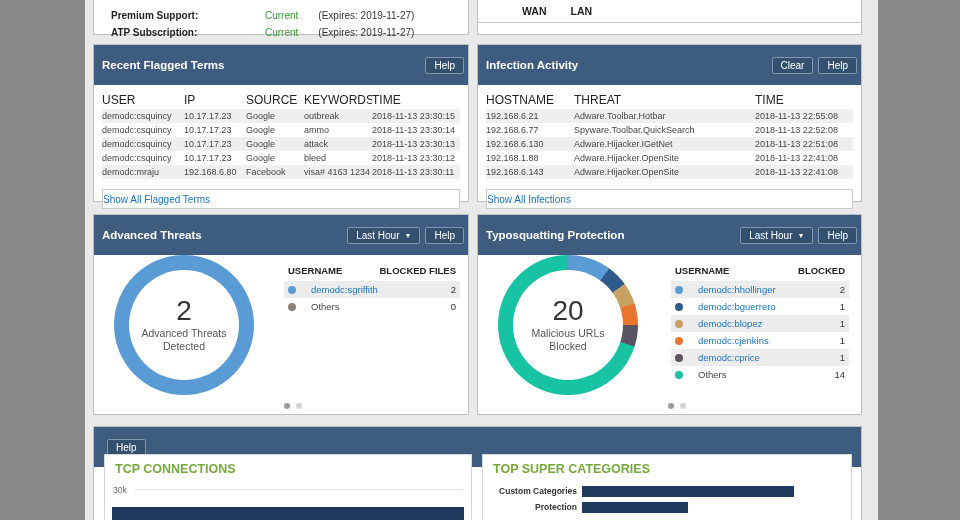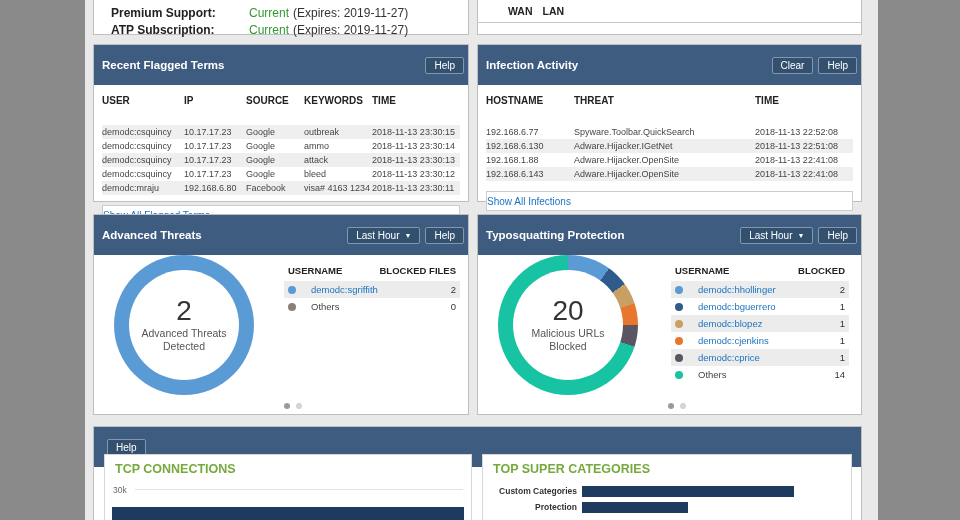--- a/index.html
+++ b/index.html
@@ -7,29 +7,29 @@
   body{font-family:"Liberation Sans",sans-serif;}
   .desktop{position:relative;width:960px;height:520px;background:#8a8a8a;overflow:hidden;}
   .page{position:absolute;left:85px;top:0;width:793px;height:520px;background:#e9e9e9;}
   .panel{position:absolute;background:#fff;border:1px solid #bfbfbf;}
   .panel-header{height:40px;background:#3e5c80;display:flex;align-items:center;padding:0 4px 0 8px;}
   .panel-title{flex:1;color:#fff;font-size:11.5px;font-weight:bold;white-space:nowrap;}
   .hbtn{background:#33506f;border:1px solid #8296ad;color:#fff;font-size:10px;height:17px;line-height:15px;padding:0 8px;margin-left:5px;border-radius:2px;cursor:pointer;font-family:inherit;display:flex;align-items:center;}
   .caret{font-size:7px;margin-left:5px;}
   
   .sub-rows{padding:13px 0 0 0;}
-  .sub-row{display:flex;height:17px;align-items:center;padding:0 17px;font-size:12px;}
+  .sub-row{display:flex;height:17px;align-items:flex-end;padding:0 17px;font-size:10px;gap:16px;}
   .sub-label{font-weight:bold;color:#222;width:138px;}
   .sub-status{color:#339933;margin-right:4px;}
   .sub-expires{color:#333;}
   
-  .tabs{margin-top:14px;display:flex;gap:10px;padding:0 0 0 30px;border-bottom:1px solid #c8c8c8;}
+  .tabs{margin-top:14px;display:flex;gap:24px;padding:0 0 0 44px;border-bottom:1px solid #c8c8c8;}
   .net-tab{font-size:10.5px;font-weight:bold;color:#222;padding-bottom:5px;cursor:pointer;}
   
-  .thead{display:grid;font-size:10px;font-weight:bold;color:#222;height:18px;align-items:center;margin:6px 8px 16px;}
+  .thead{display:grid;font-size:12px;font-weight:normal;color:#222;height:18px;align-items:center;margin:6px 8px 0;}
   .trow{display:grid;font-size:9px;color:#454545;height:14px;align-items:center;margin:0 8px;}
   .trow.alt{background:#efefef;}
   .td,.th{white-space:nowrap;overflow:hidden;padding-right:4px;}
   .flagged-grid{grid-template-columns:82px 62px 58px 68px 1fr;}
   .infection-grid{grid-template-columns:88px 1fr 98px;}
   .show-all{margin:10px 8px 0;border:1px solid #ccc;height:20px;display:flex;align-items:center;justify-content:flex-start;background:#fff;}
   .show-all a{color:#1a73c0;font-size:10px;text-decoration:none;cursor:pointer;}
   
   .donut{position:absolute;left:20px;top:40px;width:140px;height:140px;border-radius:50%;background:#ddd;}
   .donut-hole{position:absolute;left:15px;top:15px;width:110px;height:110px;background:#fff;border-radius:50%;display:flex;flex-direction:column;align-items:center;justify-content:center;text-align:center;}
@@ -145,20 +145,25 @@
         <span class="panel-title">Infection Activity</span>
         <button class="hbtn">Clear</button>
         <button class="hbtn">Help</button>
       </div>
       <div class="thead infection-grid">
           <div class="th">HOSTNAME</div>
           <div class="th">THREAT</div>
           <div class="th">TIME</div>
         </div>
       <div>
+          <div class="trow infection-grid alt">
+            <div class="td">192.168.6.21</div>
+            <div class="td">Adware.Toolbar.Hotbar</div>
+            <div class="td">2018-11-13 22:55:08</div>
+          </div>
           <div class="trow infection-grid">
             <div class="td">192.168.6.77</div>
             <div class="td">Spyware.Toolbar.QuickSearch</div>
             <div class="td">2018-11-13 22:52:08</div>
           </div>
           <div class="trow infection-grid alt">
             <div class="td">192.168.6.130</div>
             <div class="td">Adware.Hijacker.IGetNet</div>
             <div class="td">2018-11-13 22:51:08</div>
           </div>

